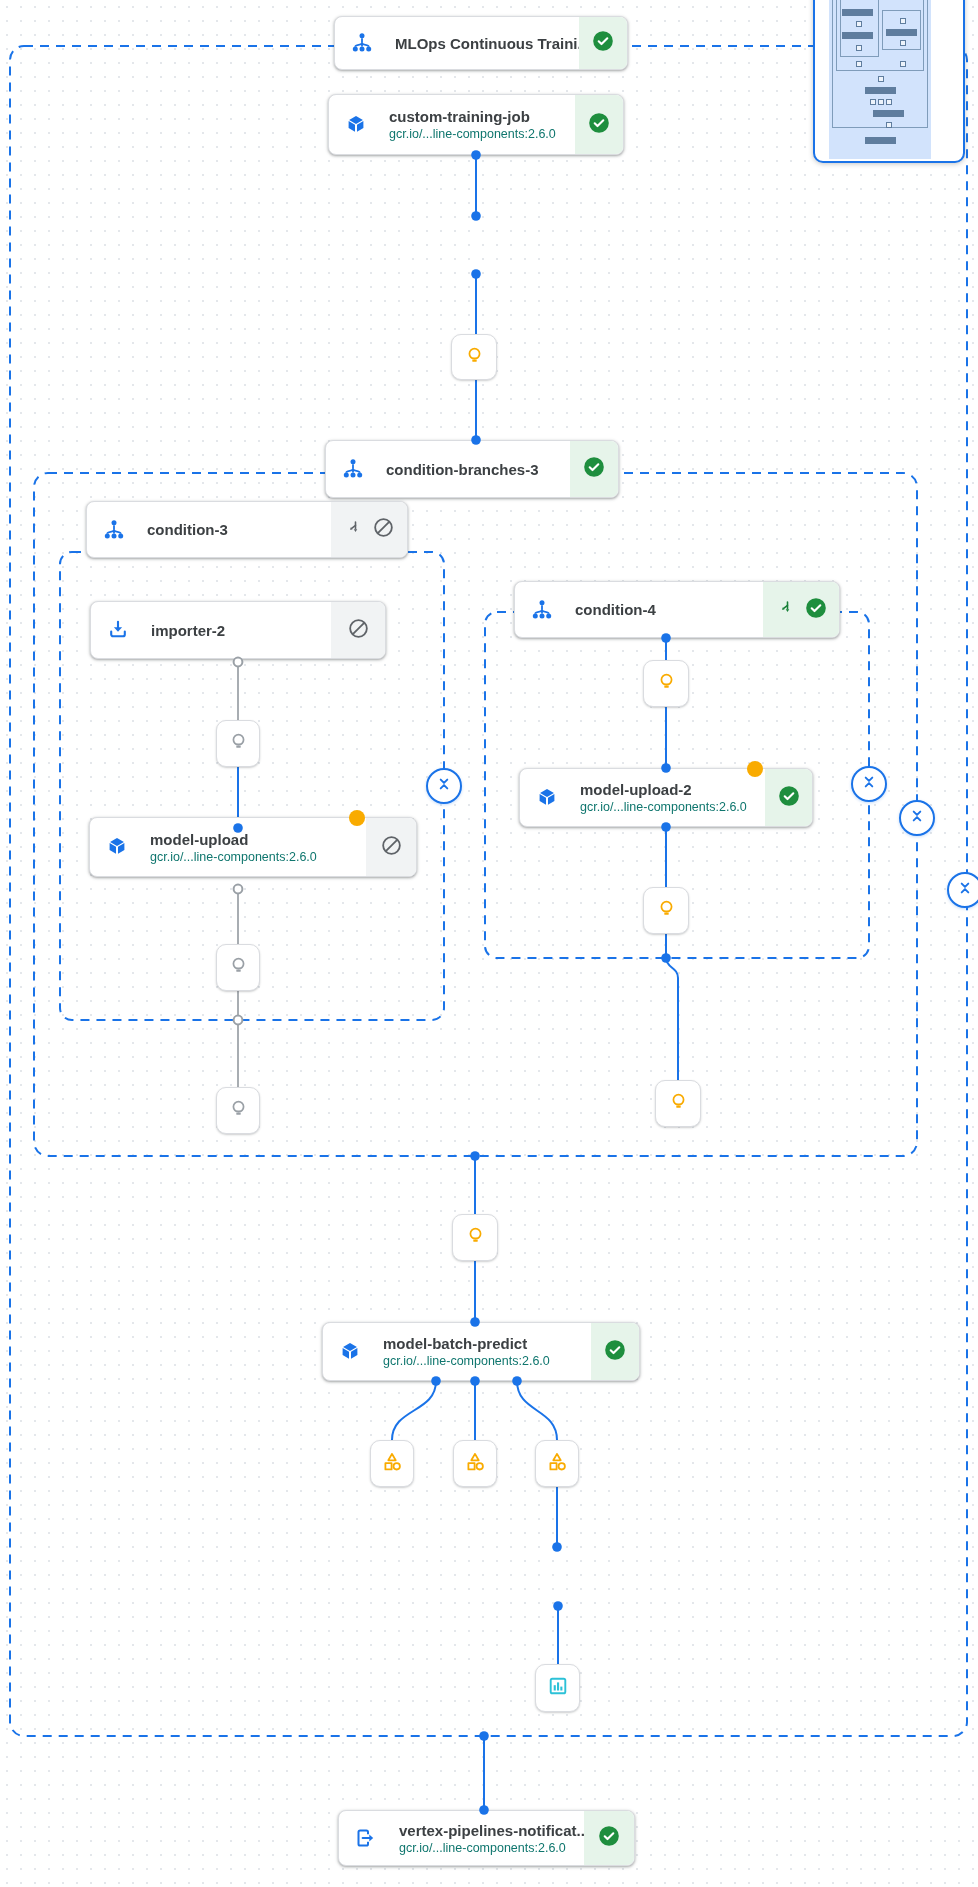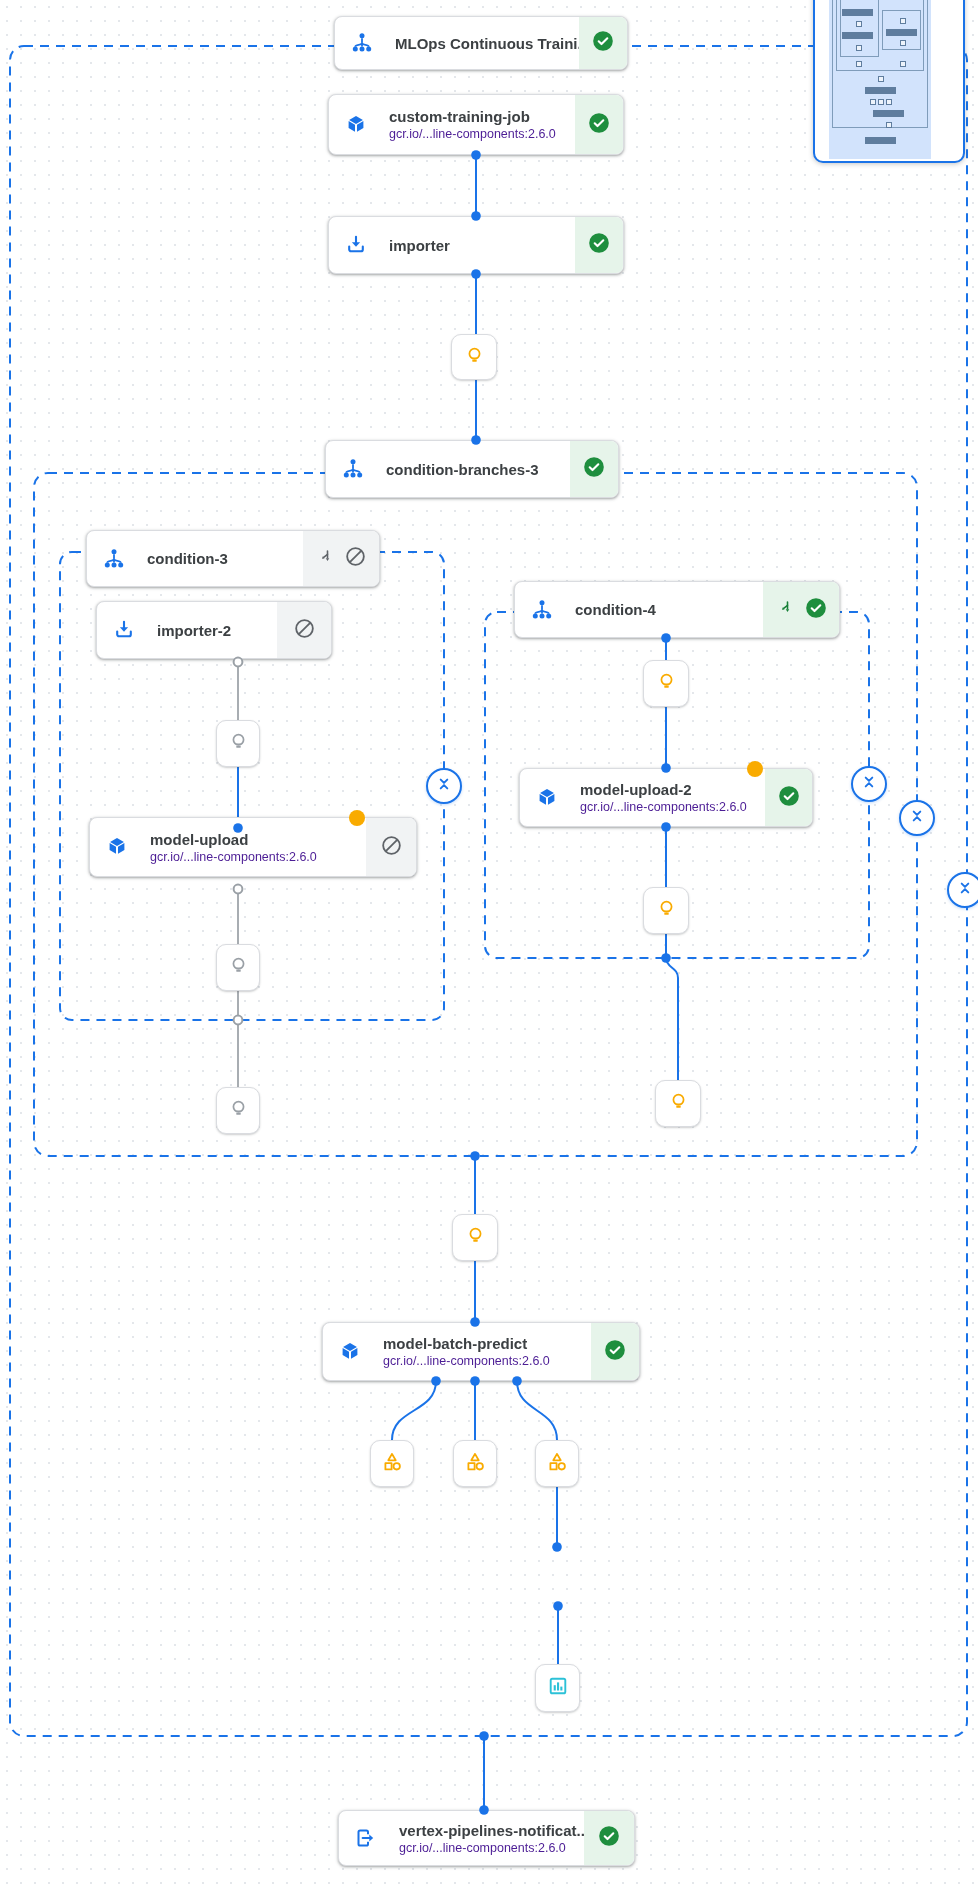--- a/index.html
+++ b/index.html
@@ -6,21 +6,21 @@
   body{font-family:"Liberation Sans","DejaVu Sans",sans-serif;}
   #canvas{position:relative;width:978px;height:1887px;overflow:hidden;background-color:#ffffff;
     background-image:radial-gradient(circle,#e4e7eb 1.15px,transparent 1.45px);background-size:14px 14px;}
   svg.layer{position:absolute;left:0;top:0;pointer-events:none;}
   .node{position:absolute;box-sizing:border-box;background:#fff;border:1px solid #dadce0;border-radius:8px;
     display:flex;align-items:stretch;box-shadow:0 1px 2px rgba(60,64,67,.3),0 1px 3px 1px rgba(60,64,67,.15);}
   .nbody{flex:1;display:flex;align-items:center;padding-left:15px;min-width:0;}
   .nicon{width:24px;height:24px;margin-right:21px;flex:none;color:#1a73e8;display:flex;align-items:center;}
   .ntext{min-width:0;overflow:hidden;}
   .ntitle{font-size:15px;font-weight:bold;color:#3c4043;line-height:19px;white-space:nowrap;overflow:hidden;}
-  .nsub{font-size:12.5px;color:#4c1d95;line-height:16px;white-space:nowrap;overflow:hidden;}
+  .nsub{font-size:12.5px;color:#0f766e;line-height:16px;white-space:nowrap;overflow:hidden;}
   .nstatus{flex:none;display:flex;align-items:center;justify-content:center;gap:9px;border-radius:0 7px 7px 0;}
   .stgreen{background:#e6f4ea;color:#188038;}
   .stgray{background:#f1f3f4;color:#5f6368;}
   .ydot{position:absolute;top:-8px;width:16px;height:16px;border-radius:50%;background:#f9ab00;}
   .mini{position:absolute;box-sizing:border-box;background:#fff;border:1px solid #dadce0;border-radius:10px;
     display:flex;align-items:center;justify-content:center;box-shadow:0 1px 2px rgba(60,64,67,.25);}
   .cbtn{position:absolute;box-sizing:border-box;width:36px;height:36px;border-radius:50%;background:#fff;
     border:2px solid #1a73e8;color:#1a73e8;display:flex;align-items:center;justify-content:center;
     box-shadow:0 1px 3px rgba(26,115,232,.25);}
   .minimap{position:absolute;left:813px;top:-40px;width:152px;height:203px;box-sizing:border-box;background:#fff;
@@ -186,78 +186,61 @@
       <div class="nsub">gcr.io/...line-components:2.6.0</div>
         </div>
       </div>
     <div class="nstatus stgreen" style="width:48px">
         <span><svg width="24" height="24">
             <use href="#i-check"></use>
           </svg></span>
       </div>
   </div>
 
-  <div class="node" style="left:328px;top:216px;width:296px;height:58px">
-    <div class="nbody">
-        <span class="nicon">
-          <svg width="24" height="24">
-            <use href="#i-import"></use>
-          </svg>
-        </span>
-      <div class="ntext">
-          <div class="ntitle">importer</div>
+
+  <div class="node" style="left:325px;top:440px;width:294px;height:58px">
+    <div class="nbody">
+        <span class="nicon">
+          <svg width="24" height="24">
+            <use href="#i-tree"></use>
+          </svg>
+        </span>
+      <div class="ntext">
+          <div class="ntitle">condition-branches-3</div>
         </div>
       </div>
     <div class="nstatus stgreen" style="width:48px">
         <span><svg width="24" height="24">
             <use href="#i-check"></use>
           </svg></span>
       </div>
   </div>
 
-  <div class="node" style="left:325px;top:440px;width:294px;height:58px">
-    <div class="nbody">
-        <span class="nicon">
-          <svg width="24" height="24">
-            <use href="#i-tree"></use>
-          </svg>
-        </span>
-      <div class="ntext">
-          <div class="ntitle">condition-branches-3</div>
-        </div>
-      </div>
-    <div class="nstatus stgreen" style="width:48px">
-        <span><svg width="24" height="24">
-            <use href="#i-check"></use>
-          </svg></span>
-      </div>
-  </div>
-
-  <div class="node" style="left:86px;top:530px;width:294px;height:57px">
+  <div class="node" style="left:86px;top:501px;width:322px;height:57px">
     <div class="nbody">
         <span class="nicon">
           <svg width="24" height="24">
             <use href="#i-tree"></use>
           </svg>
         </span>
       <div class="ntext">
           <div class="ntitle">condition-3</div>
         </div>
       </div>
     <div class="nstatus stgray" style="width:76px">
       <span><svg width="20" height="20" viewBox="0 0 24 24">
             <use href="#i-split"></use>
           </svg></span>
       <span><svg width="23" height="23" viewBox="0 0 24 24">
             <use href="#i-blocked"></use>
           </svg></span>
       </div>
   </div>
 
-  <div class="node" style="left:96px;top:601px;width:236px;height:58px">
+  <div class="node" style="left:90px;top:601px;width:296px;height:58px">
     <div class="nbody">
         <span class="nicon">
           <svg width="24" height="24">
             <use href="#i-import"></use>
           </svg>
         </span>
       <div class="ntext">
           <div class="ntitle">importer-2</div>
         </div>
       </div>

